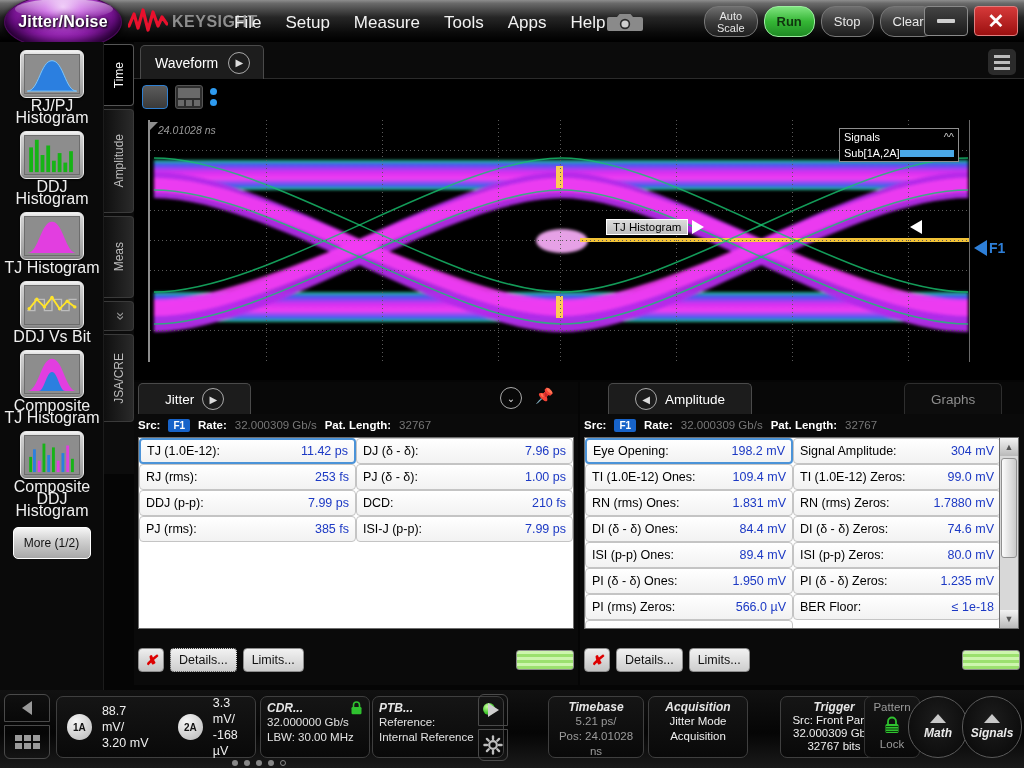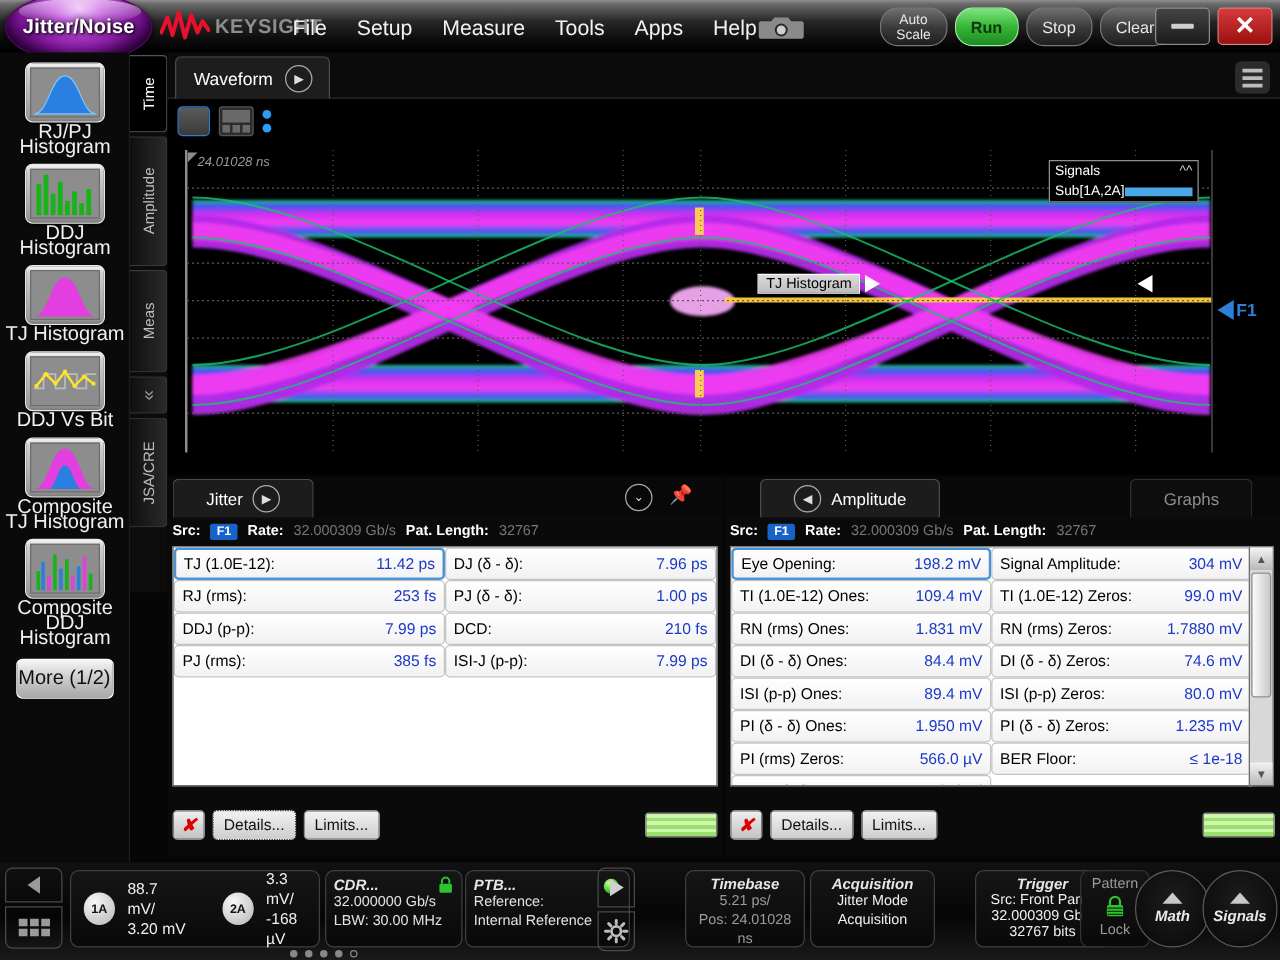--- a/index.html
+++ b/index.html
@@ -83,21 +83,21 @@
   }
   .sb-thumb .inner{
     width:100%; height:100%; background:#8d8d8d; border:1px solid #6d6d6d; position:relative; overflow:hidden;
   }
   .sb-label{
     margin-top:2px; font-size:16px; color:#f0f0f0; text-align:center; line-height:12px; width:96px;
   }
   .more-btn{
     margin:10px auto 0; width:78px; height:32px; border-radius:5px;
     background: linear-gradient(to bottom,#f6f6f6,#d2d2d2 40%,#a8a8a8);
-    border:1px solid #fff; color:#111; font-size:16px;
+    border:1px solid #fff; color:#111; font-size:12px;
     display:flex; align-items:center; justify-content:center;
   }
 
   
   .vtabs{
     position:absolute; left:104px; top:44px; width:30px; height:430px;
     background:#0c0c0c;
   }
   .vtab{
     width:30px; border:1px solid #3a3a3a; border-left:none; border-radius:0 4px 4px 0;

